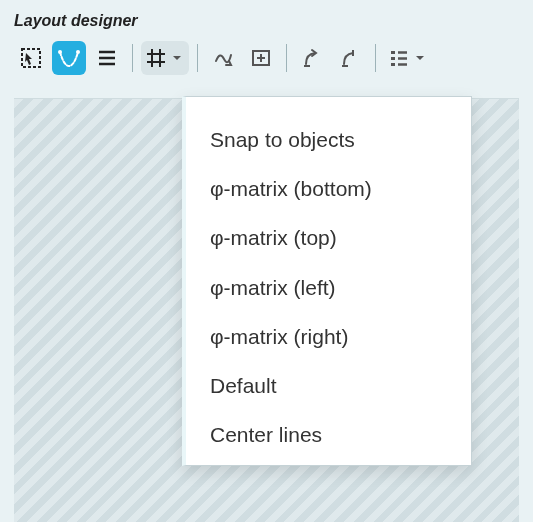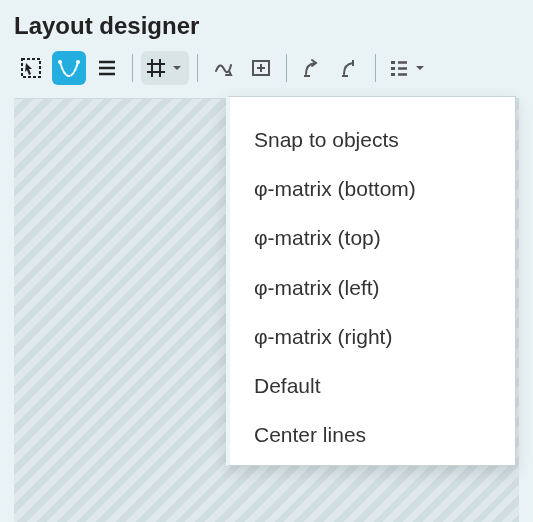--- a/index.html
+++ b/index.html
@@ -10,24 +10,25 @@
     background: #e9f2f4;
     overflow: hidden;
   }
   .panel {
     width: 533px; height: 522px;
     background: #e9f2f4;
     padding: 12px 14px 0 14px;
     position: relative;
   }
   .panel-title {
-    font-size: 24px;
+    font-size: 16px;
     font-weight: 600;
     color: #222;
     margin-bottom: 8px;
+    font-style: italic;
   }
   .toolbar {
     display: flex;
     align-items: center;
     height: 40px;
     gap: 4px;
     position: relative;
     z-index: 3;
   }
   .tb-btn {
@@ -82,21 +83,20 @@
     position: absolute;
     left: 182px;
     top: 96px;
     width: 290px;
     background: #fff;
     border: 1px solid #c5d2d6;
     box-shadow: 0 6px 16px rgba(0,0,0,0.12);
     z-index: 5;
     padding: 18px 0 6px 0;
     border-left: 4px solid #e9f6f8;
-    margin-left: 44px;
   }
   .dropdown .item {
     font-size: 21px;
     color: #333;
     padding: 12px 18px 12px 24px;
     cursor: pointer;
     line-height: 1.2;
   }
   svg { display: block; }
 </style>

